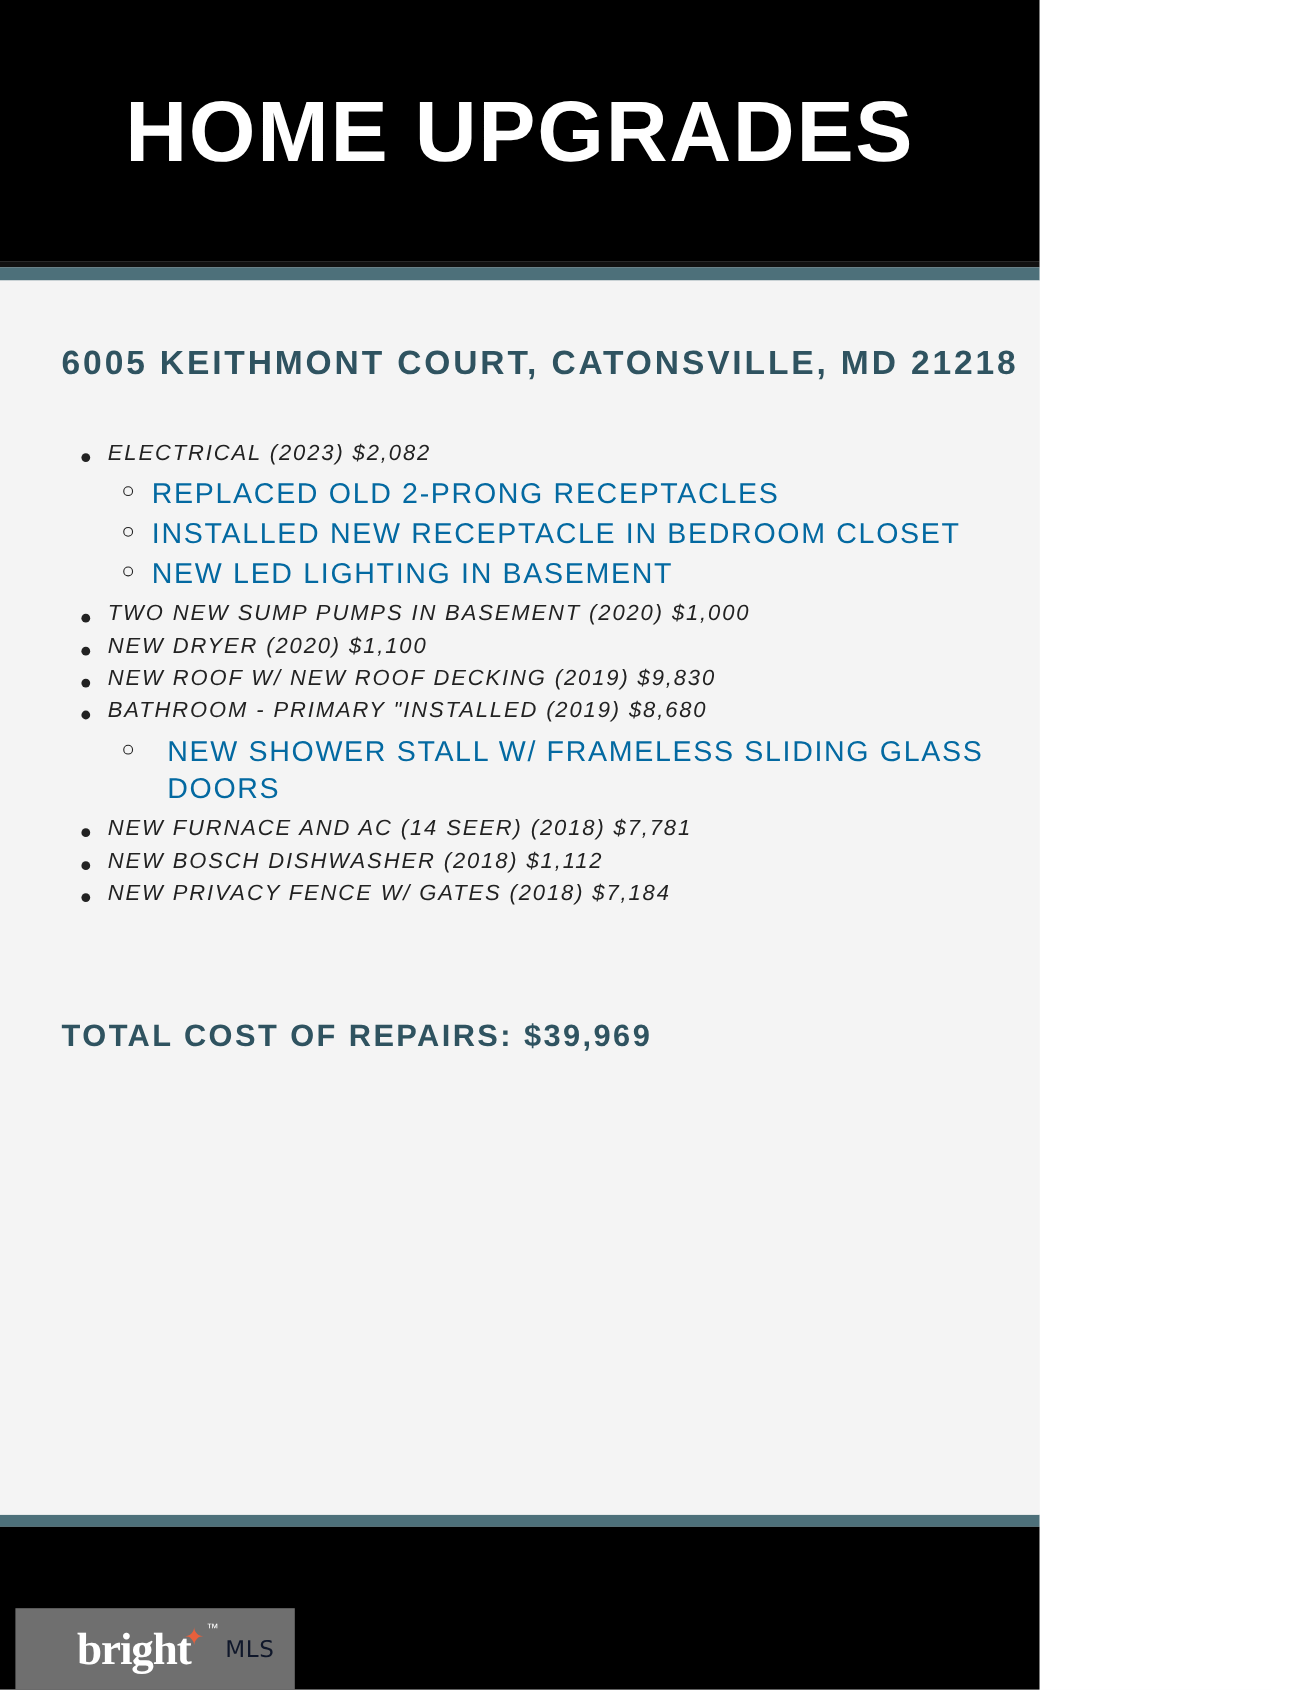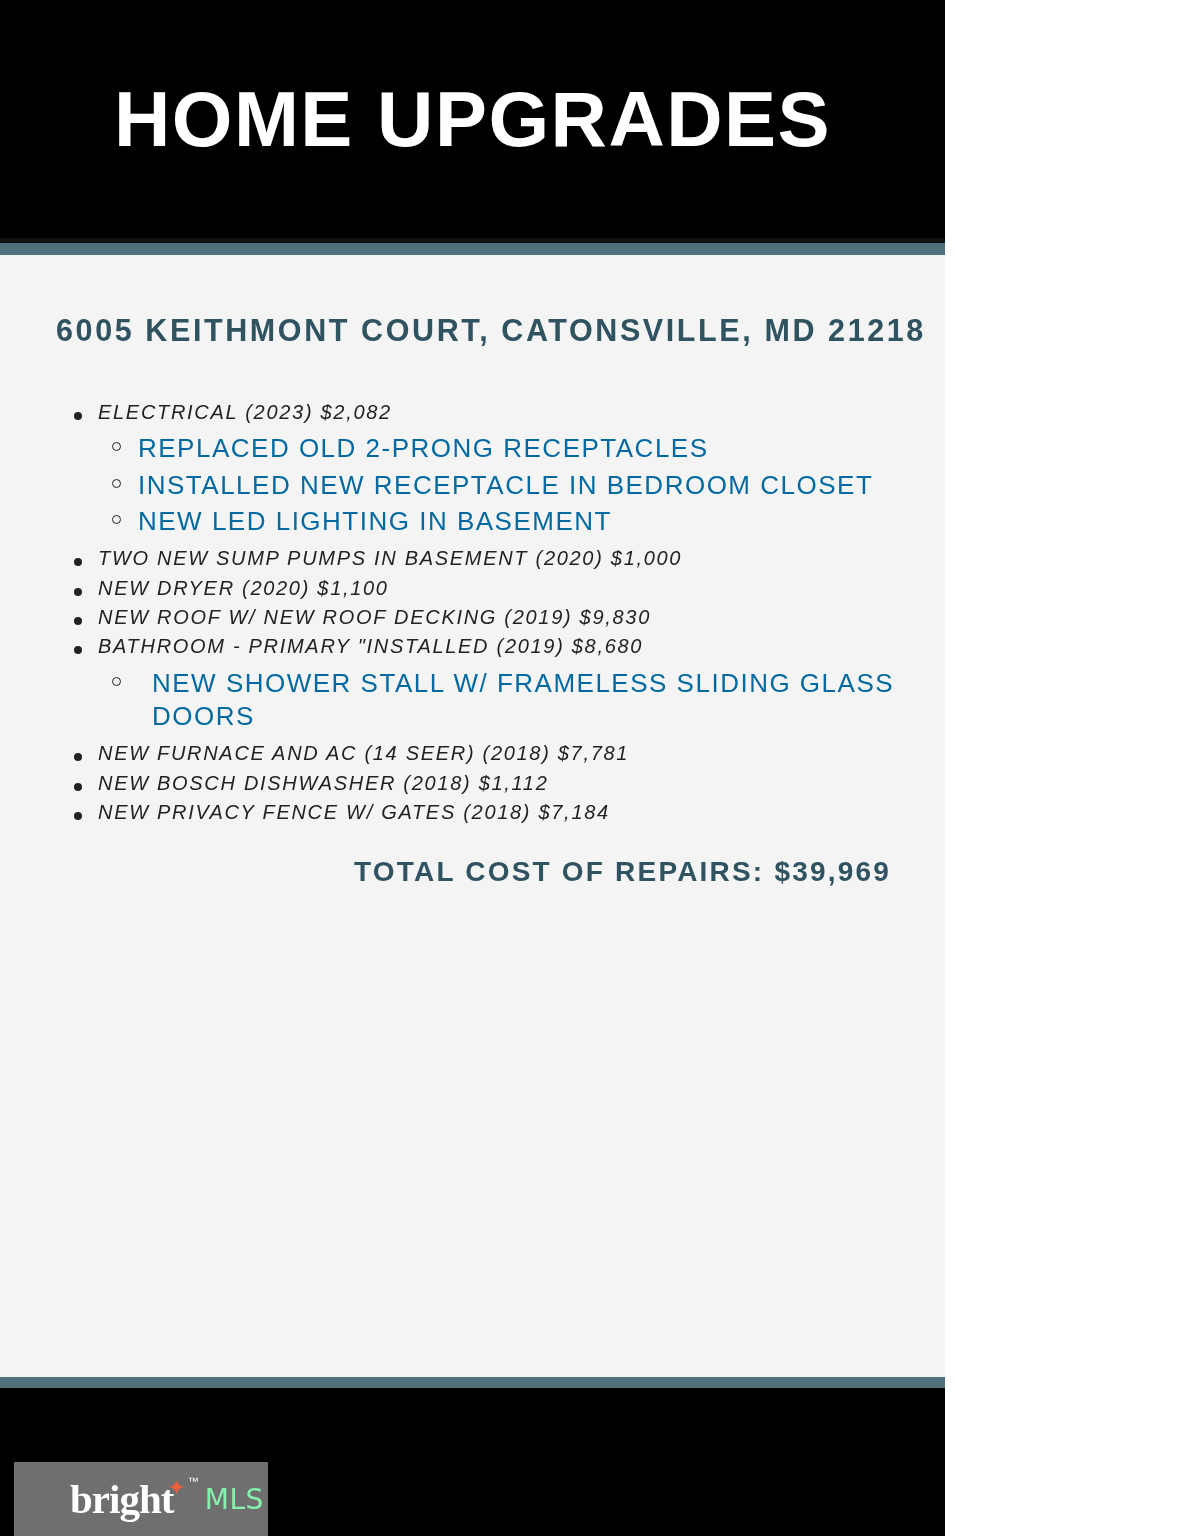--- a/index.html
+++ b/index.html
@@ -127,27 +127,26 @@
     border: 1.6px solid #222222;
     border-radius: 50%;
     box-sizing: border-box;
     background: transparent;
   }
   ul.level2 > li.subitem.indented {
     padding-left: 54px;
   }
 
   .total {
-    text-align: right;
     color: #2f5360;
     font-size: 28px;
     font-weight: bold;
     letter-spacing: 2.2px;
     text-transform: uppercase;
-    margin-top: 32px;
+    margin-top: 102px;
     padding-right: 8px;
   }
 
   
   .footer-rule-teal {
     height: 11px;
     background: #4d707a;
     flex: none;
   }
   .footer-band {
@@ -185,22 +184,22 @@
     left: -6px;
   }
   .logo-tm {
     color: #ffffff;
     font-size: 11px;
     position: relative;
     top: -18px;
     left: -4px;
   }
   .logo-mls {
-    color: #86efac;
-    font-size: 28px;
+    color: #0f172a;
+    font-size: 21px;
     letter-spacing: 0.5px;
     margin-left: 2px;
     font-family: "DejaVu Sans", sans-serif;
   }
 </style>
 </head>
 <body>
 
 <div class="page">
 

